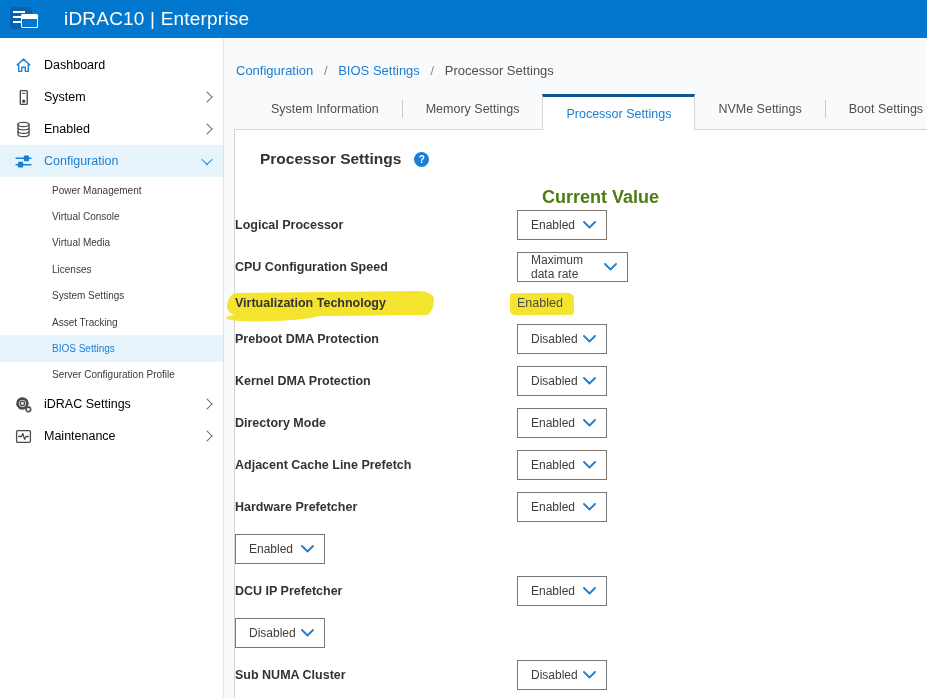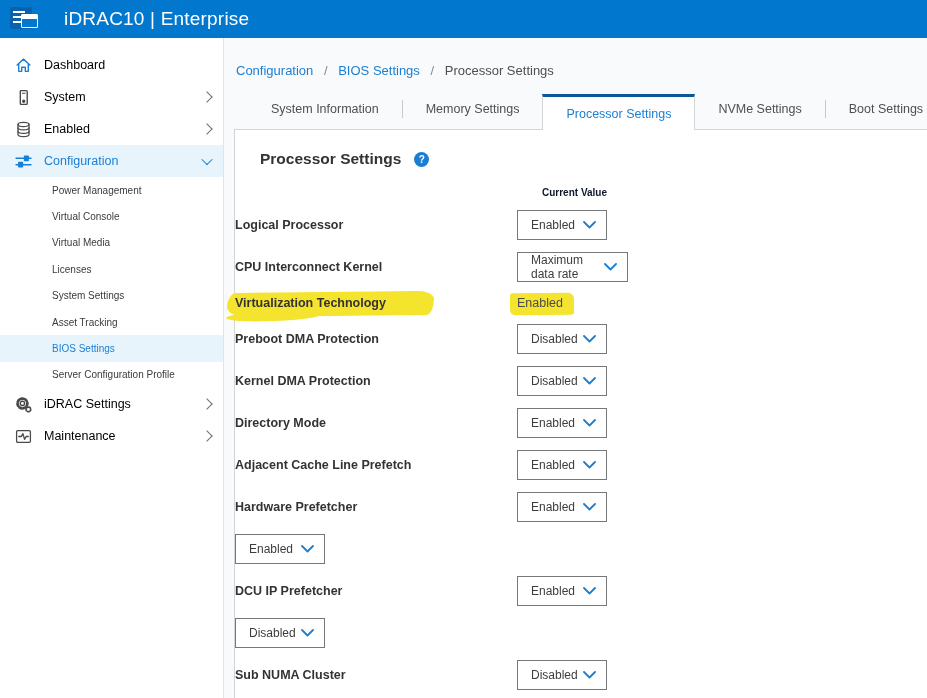--- a/index.html
+++ b/index.html
@@ -64,21 +64,21 @@
               border-left:1px solid var(--border);border-right:1px solid var(--border);}
   .tabsep{width:1px;height:18px;background:#C9C9C9;align-self:flex-start;margin-top:6px;flex:0 0 1px;}
 
   
   .panel{position:absolute;left:234px;top:129px;width:760px;height:640px;background:#fff;
          border:1px solid var(--border);z-index:3;}
   .panel-title{position:absolute;left:25px;top:20px;display:flex;align-items:center;}
   .panel-title h1{font-size:15.5px;font-weight:bold;color:#333;}
   .help{width:15px;height:15px;border-radius:50%;background:var(--accent);color:#fff;font-size:10px;
         font-weight:bold;display:flex;align-items:center;justify-content:center;margin-left:13px;cursor:pointer;}
-  .colhead{position:absolute;left:307px;top:57px;font-size:10px;font-weight:bold;color:#0f172a;text-align:right;}
+  .colhead{position:absolute;left:307px;top:57px;font-size:18px;font-weight:bold;color:#4d7c0f;text-align:right;}
   .rows{position:absolute;left:0;top:74px;width:100%;}
   .row{display:flex;align-items:center;height:42px;}
   .row.compact{height:30px;}
   .row .rlabel{width:282px;font-size:12.5px;font-weight:bold;color:#333;flex:0 0 282px;}
   .dd{height:30px;width:90px;border:1px solid var(--dd-border);background:#fff;display:flex;
       align-items:center;cursor:pointer;}
   .dd.wide{width:111px;}
   .dd .dval{font-size:12px;color:#3D3D3D;margin-left:13px;flex:1;}
   .dd svg{margin-right:10px;flex:0 0 auto;}
 
@@ -274,21 +274,21 @@
   <div class="dd">
     <span class="dval">Enabled</span>
     <svg width="13" height="8" viewBox="0 0 13 8">
       <polyline points="1,1 6.5,6.5 12,1" fill="none" stroke="#1A7FD4" stroke-width="1.8" stroke-linecap="round" stroke-linejoin="round"></polyline>
     </svg>
   </div>
 </span>
   </div>
 
   <div class="row">
-    <span class="rlabel">CPU Interconnect Kernel</span>
+    <span class="rlabel">CPU Configuration Speed</span>
     <span class="ctl">
   <div class="dd wide">
     <span class="dval">Maximum data rate</span>
     <svg width="13" height="8" viewBox="0 0 13 8">
       <polyline points="1,1 6.5,6.5 12,1" fill="none" stroke="#1A7FD4" stroke-width="1.8" stroke-linecap="round" stroke-linejoin="round"></polyline>
     </svg>
   </div>
 </span>
   </div>
 

